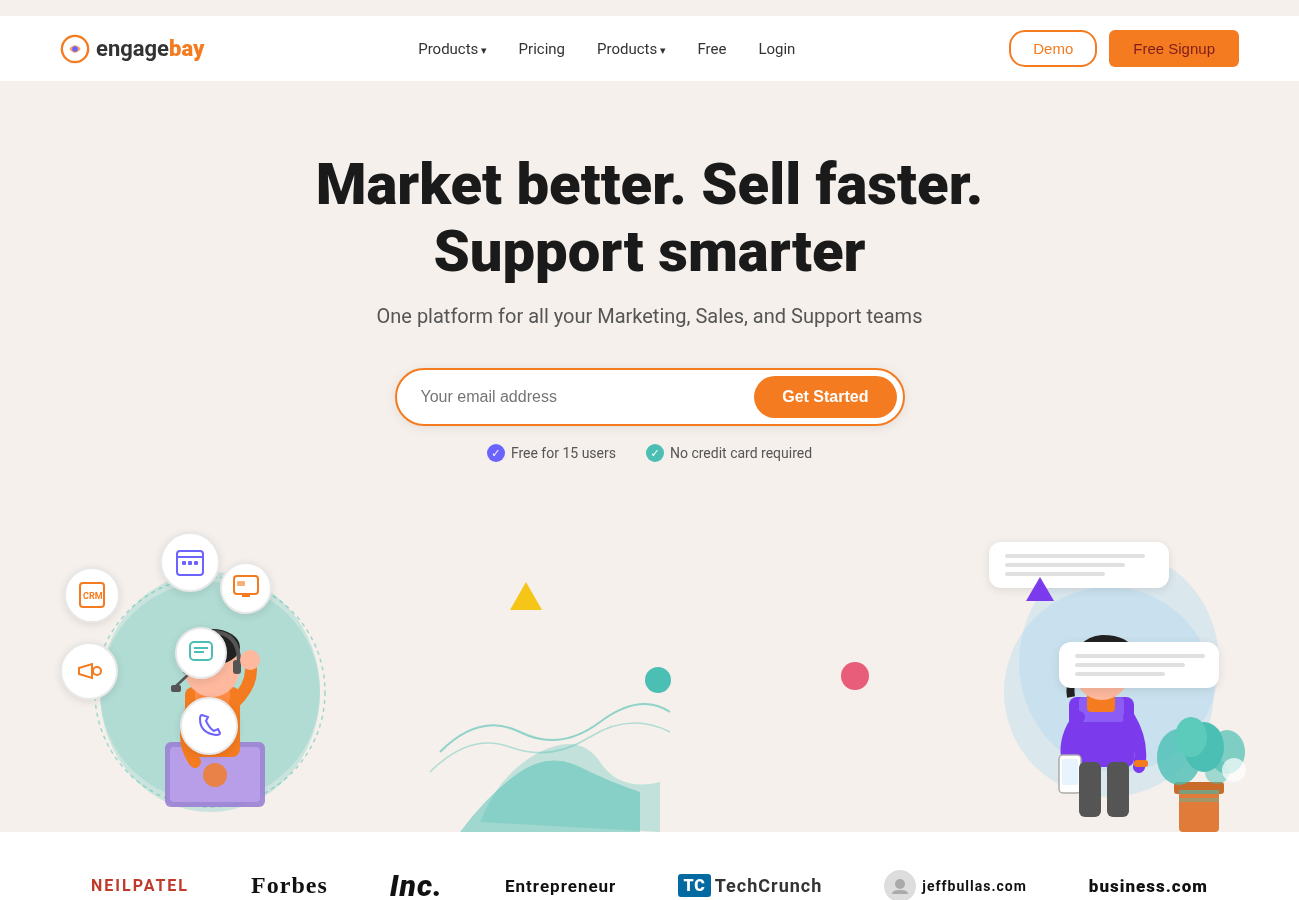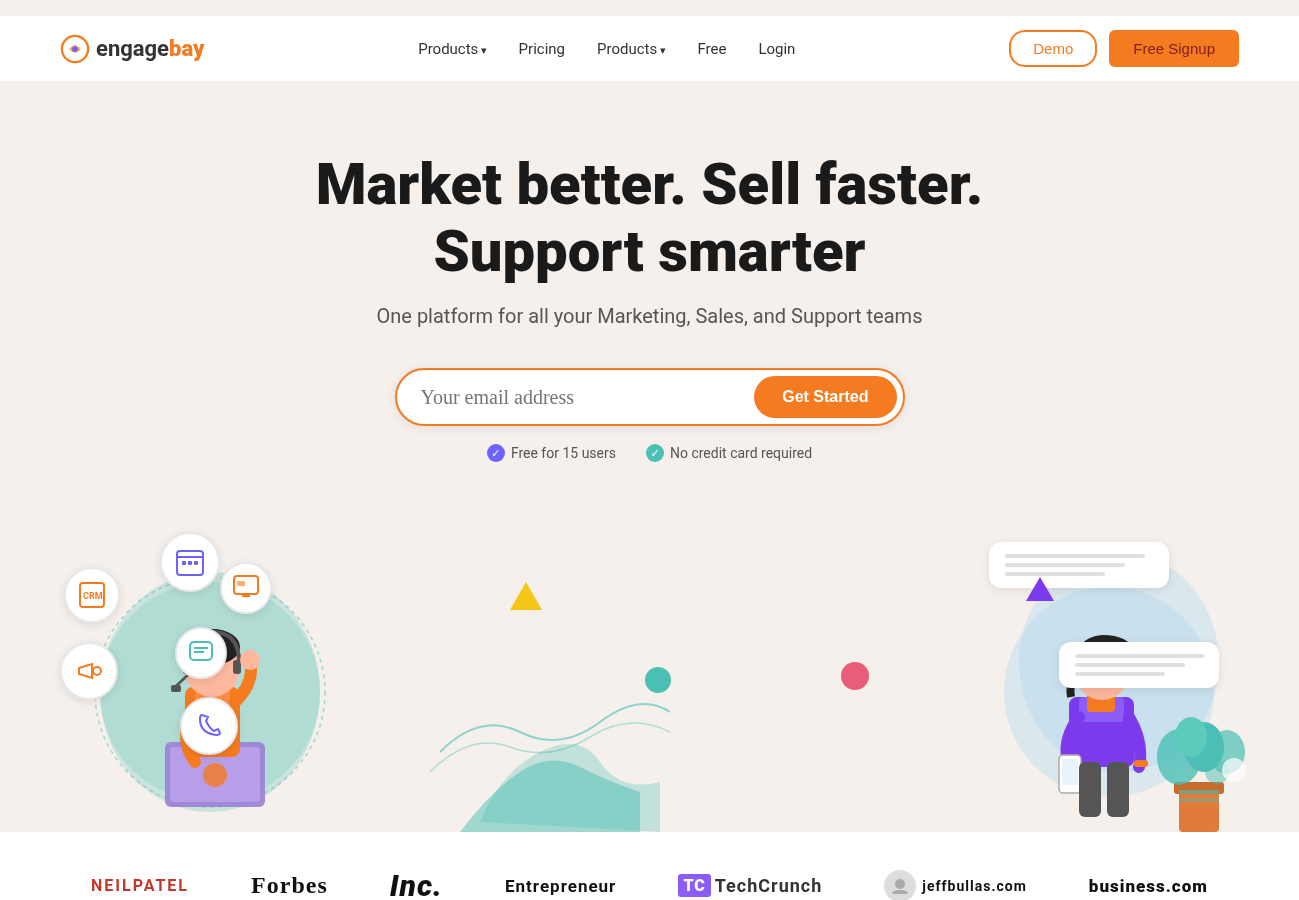--- a/index.html
+++ b/index.html
@@ -32,23 +32,22 @@
     .hero p { font-size: 20px; color: #555; margin-bottom: 40px; }
 
     
     .email-form {
       display: flex; align-items: center;
       background: #fff; border: 2px solid #f47b20;
       border-radius: 50px; max-width: 510px; margin: 0 auto 18px;
       padding: 6px 6px 6px 24px; box-shadow: 0 2px 12px rgba(0,0,0,0.08);
     }
     .email-form input {
-      flex: 1; border: none; outline: none; font-size: 20px; color: #888;
+      flex: 1; border: none; outline: none; font-size: 16px; color: #888;
       background: transparent;
-      font-family: Liberation Serif, serif;
     }
     .email-form button {
       background: #f47b20; color: #fff; border: none; padding: 12px 28px;
       border-radius: 40px; font-size: 16px; font-weight: 600; cursor: pointer;
     }
 
     
     .badges { display: flex; justify-content: center; gap: 30px; margin-bottom: 50px; font-size: 14px; color: #555; }
     .badge { display: flex; align-items: center; gap: 6px; }
     .check-circle { width: 18px; height: 18px; background: #6c63ff; border-radius: 50%; display: inline-flex; align-items: center; justify-content: center; color: #fff; font-size: 11px; }
@@ -112,21 +111,21 @@
     .logos-bar {
       background: #fff; padding: 36px 60px;
       display: flex; align-items: center; justify-content: space-around;
     }
     .logo-item { font-size: 18px; font-weight: 700; color: #333; letter-spacing: 1px; }
     .logo-item.neil { color: #c0392b; font-size: 16px; letter-spacing: 2px; text-transform: uppercase; }
     .logo-item.forbes { font-family: Georgia, serif; font-size: 24px; color: #111; }
     .logo-item.inc { font-size: 30px; font-weight: 900; color: #111; font-style: italic; }
     .logo-item.entrepreneur { font-size: 17px; color: #111; }
     .logo-item.techcrunch { display: flex; align-items: center; gap: 4px; }
-    .tc-badge { background: #8b5cf6; color: #fff; font-weight: 900; font-size: 16px; padding: 2px 5px; border-radius: 3px; }
+    .tc-badge { background: #0369a1; color: #fff; font-weight: 900; font-size: 16px; padding: 2px 5px; border-radius: 3px; }
     .logo-item.jeffbullas { font-size: 14px; color: #111; display: flex; align-items: center; gap: 6px; }
     .jeff-circle { width: 32px; height: 32px; border-radius: 50%; background: #ddd; overflow: hidden; display: flex; align-items: center; justify-content: center; font-size: 10px; color: #666; }
     .logo-item.business { font-size: 17px; color: #111; }
     .logo-item.business span { font-weight: 900; }
 
     
     .teal-arc {
       position: absolute; left: 100px; top: 60px;
       width: 220px; height: 240px;
       border-radius: 50%;

